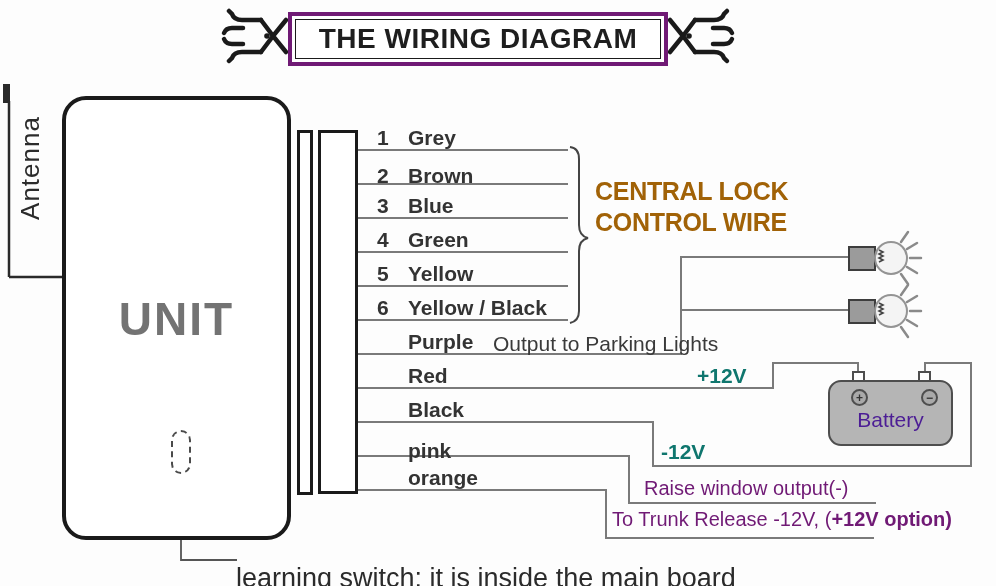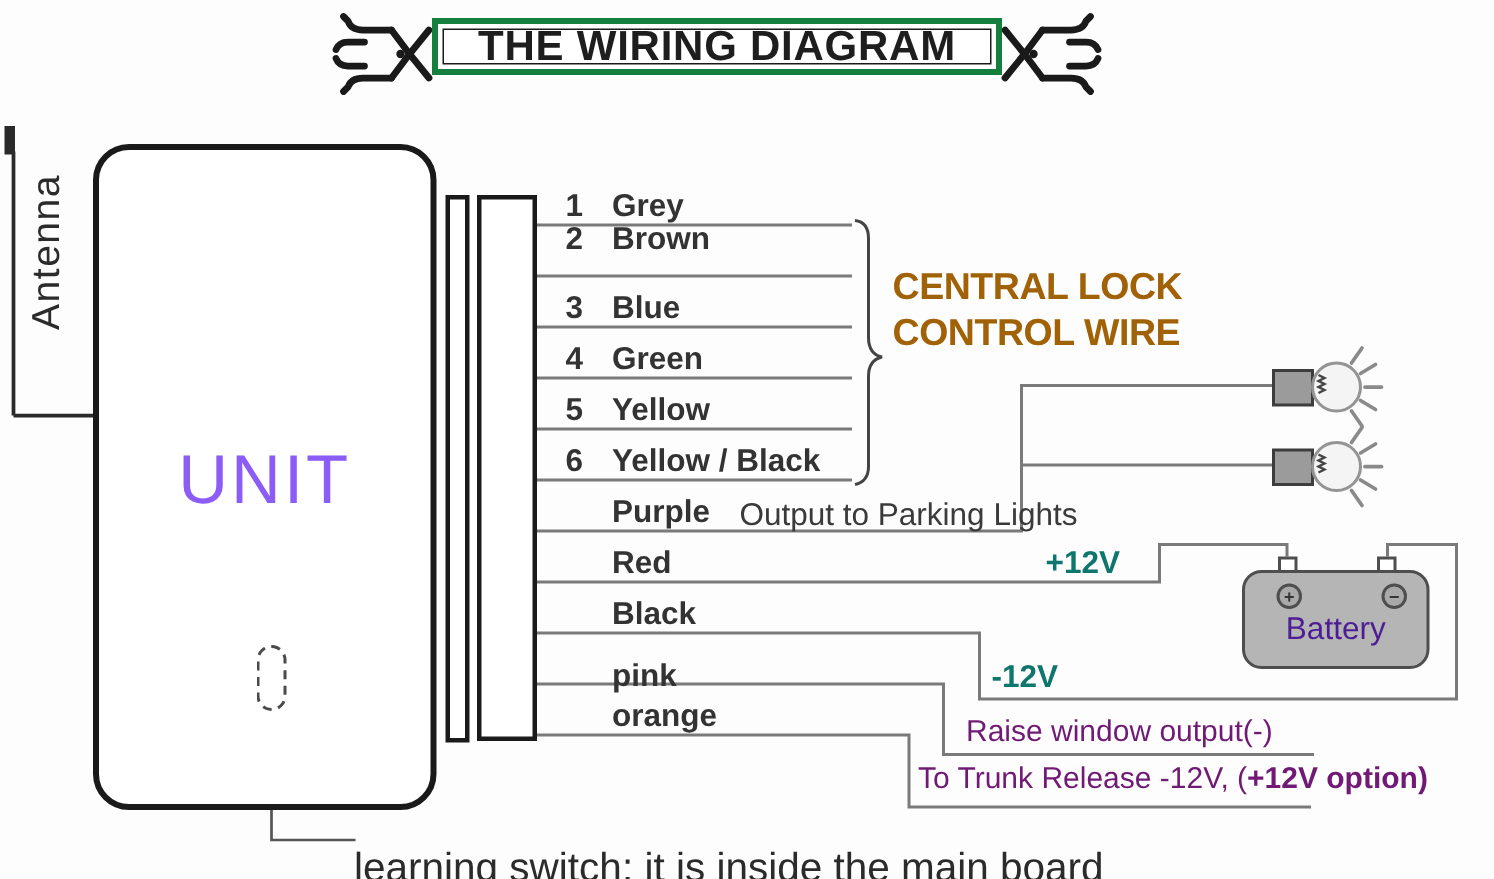--- a/index.html
+++ b/index.html
@@ -5,35 +5,35 @@
   html,body{margin:0;padding:0;background:#fff;}
   .stage{
     position:relative;width:996px;height:586px;background:#fdfdfd;overflow:hidden;
     font-family:"Liberation Sans","DejaVu Sans",sans-serif;color:#2e2e2e;
   }
   .lbl{position:absolute;font-size:21px;line-height:25px;color:#333;white-space:nowrap;}
   .b{font-weight:bold;}
   .semib{font-weight:bold;color:#0f766e;}
   .ann{font-weight:normal;color:#3a3a3a;}
   .banner-outer{
-    position:absolute;left:288px;top:12px;width:380px;height:38px;
-    border:4px solid #15803d;background:#fff;box-sizing:border-box;
+    position:absolute;left:288px;top:12px;width:380px;height:54px;
+    border:4px solid #701a75;background:#fff;box-sizing:border-box;
   }
   .banner-inner{
     position:absolute;left:3px;top:3px;right:3px;bottom:3px;
     border:1.5px solid #1a1a1a;display:flex;align-items:center;justify-content:center;
   }
   .banner-text{font-size:28px;font-weight:bold;color:#1e1e1e;letter-spacing:.5px;white-space:nowrap;}
   .unit-box{
     position:absolute;left:62px;top:96px;width:229px;height:444px;box-sizing:border-box;
     border:4px solid #1a1a1a;border-radius:24px;background:#fff;
   }
   .unit-label{
     position:absolute;left:62px;top:292px;width:229px;text-align:center;
-    font-size:46px;font-weight:normal;letter-spacing:2px;color:#8b5cf6;
+    font-size:46px;font-weight:bold;letter-spacing:2px;color:#737373;
   }
   .antenna-label{
     position:absolute;left:-36px;top:154px;width:130px;height:28px;text-align:center;
     transform:rotate(-90deg);font-size:26px;font-weight:500;color:#2b2b2b;letter-spacing:1px;
   }
   .conn-a{
     position:absolute;left:297px;top:130px;width:16px;height:365px;box-sizing:border-box;
     border:3px solid #1a1a1a;background:#fff;
   }
   .conn-b{
@@ -166,21 +166,21 @@
   <div class="unit-box"></div>
   <div class="unit-label">UNIT</div>
   <div class="learn-switch"></div>
 
   <div class="conn-a"></div>
   <div class="conn-b"></div>
 
   <div class="wrow" style="top:126px">
     <span class="wnum">1</span><span class="wname">Grey</span>
   </div>
-  <div class="wrow" style="top:148px">
+  <div class="wrow" style="top:164px">
     <span class="wnum">2</span><span class="wname">Brown</span>
   </div>
   <div class="wrow" style="top:194px">
     <span class="wnum">3</span><span class="wname">Blue</span>
   </div>
   <div class="wrow" style="top:228px">
     <span class="wnum">4</span><span class="wname">Green</span>
   </div>
   <div class="wrow" style="top:262px">
     <span class="wnum">5</span><span class="wname">Yellow</span>

